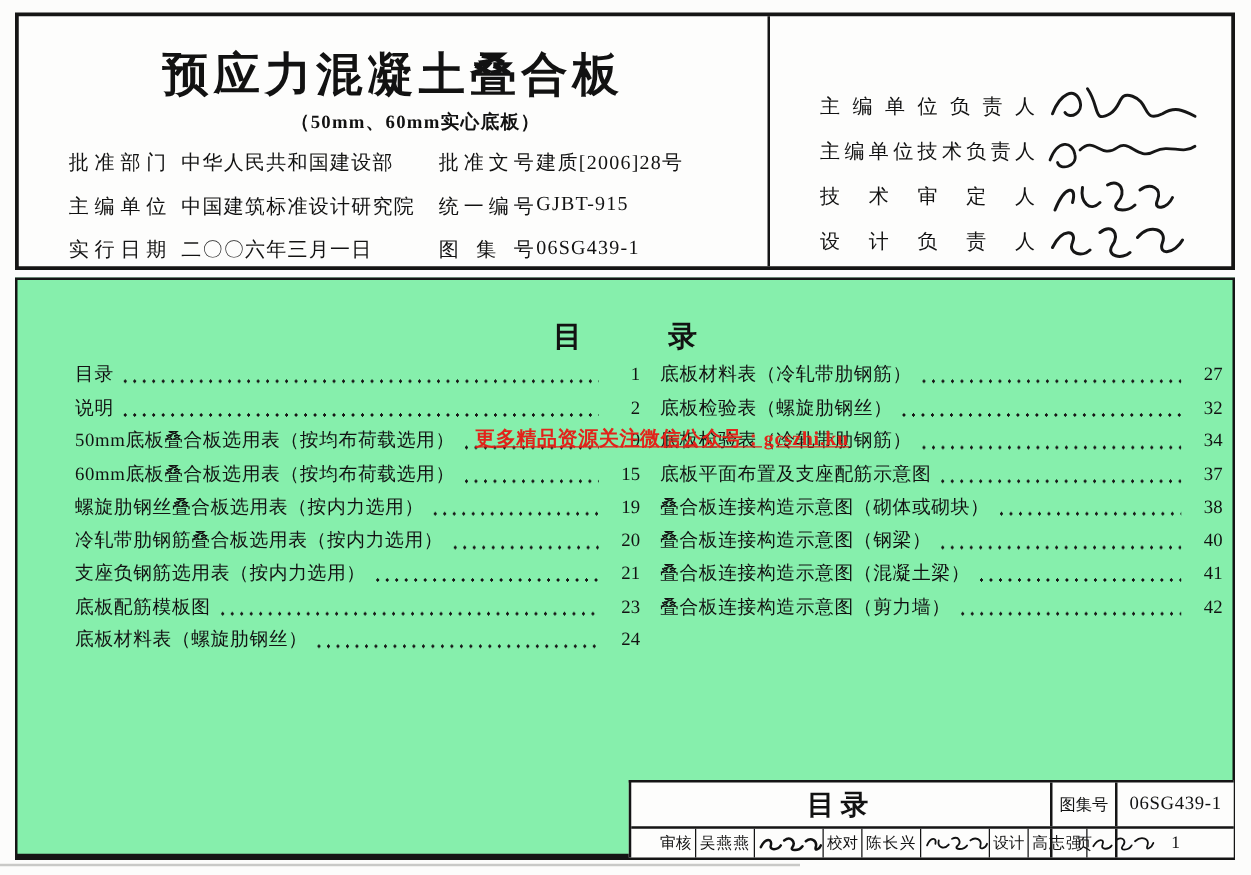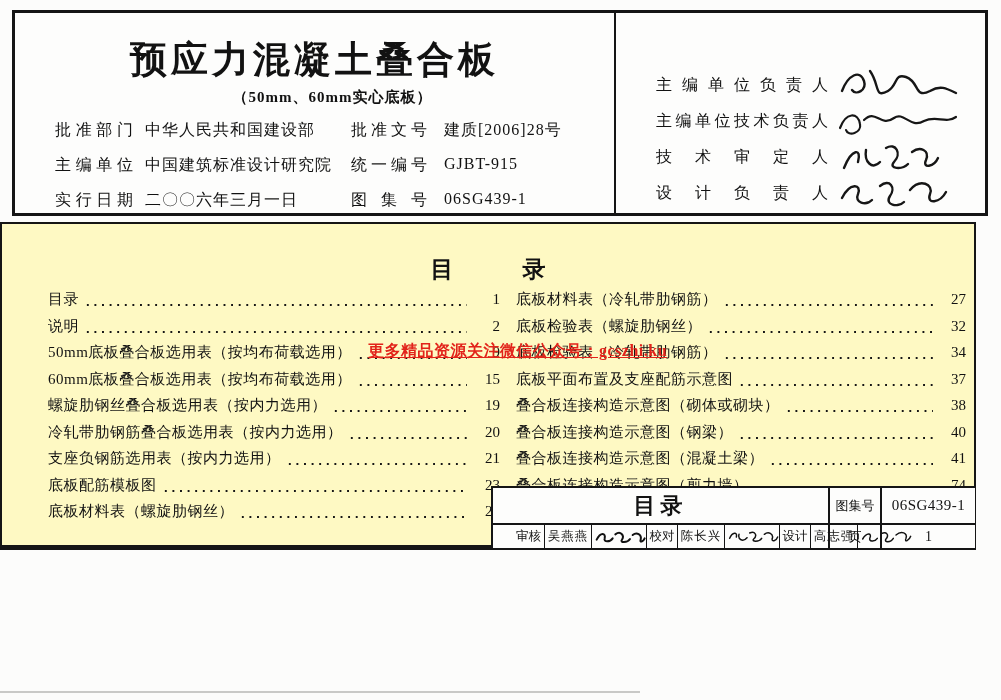--- a/index.html
+++ b/index.html
@@ -14,31 +14,31 @@
     border:3px solid #151515;display:flex;box-sizing:border-box;background:#fdfdfc;
   }
   .header-left{width:601px;border-right:2px solid #151515;box-sizing:border-box;position:relative;}
   .doc-title{margin-top:22px;text-align:center;font-size:37px;font-weight:bold;letter-spacing:4px;}
   .doc-subtitle{text-align:center;font-size:15px;font-weight:bold;letter-spacing:1px;margin-top:3px;padding-left:36px;}
   .meta{margin:13px 0 0 40px;font-size:16px;}
   .meta-row{display:flex;margin-bottom:14px;white-space:nowrap;}
   .meta-label{width:78px;text-align:justify;text-align-last:justify;}
   .meta-v1{width:206px;margin-left:12px;letter-spacing:1px;}
   .meta-label2{width:76px;text-align:justify;text-align-last:justify;}
-  .meta-v2{margin-left:17px;letter-spacing:1px;}
+  .meta-v2{margin-left:2px;letter-spacing:1px;}
   .header-right{flex:1;padding:54px 14px 0 40px;box-sizing:border-box;}
   .signer-row{display:flex;align-items:center;height:36px;}
   .signer-label{width:172px;font-size:16px;text-align:justify;text-align-last:justify;flex:none;}
   .signer-sig{flex:none;margin-left:6px;}
   .signer-sig svg{display:block;}
   
   .main-box{
-    position:absolute;left:0;top:222px;width:976px;height:328px;
+    position:absolute;left:12px;top:222px;width:976px;height:466px;
     border:2px solid #151515;border-bottom:5px solid #151515;box-sizing:border-box;
-    background:#fef9c3;
+    background:#86efac;
   }
   .toc-heading{position:absolute;left:0;right:0;top:30px;text-align:center;
     font-size:23px;font-weight:bold;}
   .toc-col{position:absolute;top:66px;font-size:15px;}
   .toc-col-left{left:46px;width:452px;}
   .toc-col-right{left:514px;width:450px;}
   .toc-row{display:flex;align-items:baseline;height:26.5px;white-space:nowrap;}
   .toc-title{letter-spacing:0.5px;}
   .leader{
     flex:1;height:12px;margin:0 7px 0 5px;align-self:center;
@@ -246,21 +246,21 @@
 
         <div class="toc-row">
           <span class="toc-title">叠合板连接构造示意图（混凝土梁）</span>
           <span class="leader"></span>
           <span class="toc-page">41</span>
         </div>
 
         <div class="toc-row">
           <span class="toc-title">叠合板连接构造示意图（剪力墙）</span>
           <span class="leader"></span>
-          <span class="toc-page">74</span>
+          <span class="toc-page">42</span>
         </div>
 
     </div>
 
     <div class="watermark" style="color: rgb(226, 35, 26);">更多精品资源关注微信公众号：gcszhi.ku</div>
 
     <div class="titleblock">
       <div class="tb-row1">
         <div class="tb-sheet-title">目录</div>
         <div class="tb-cell tb-atlas-label">图集号</div>

